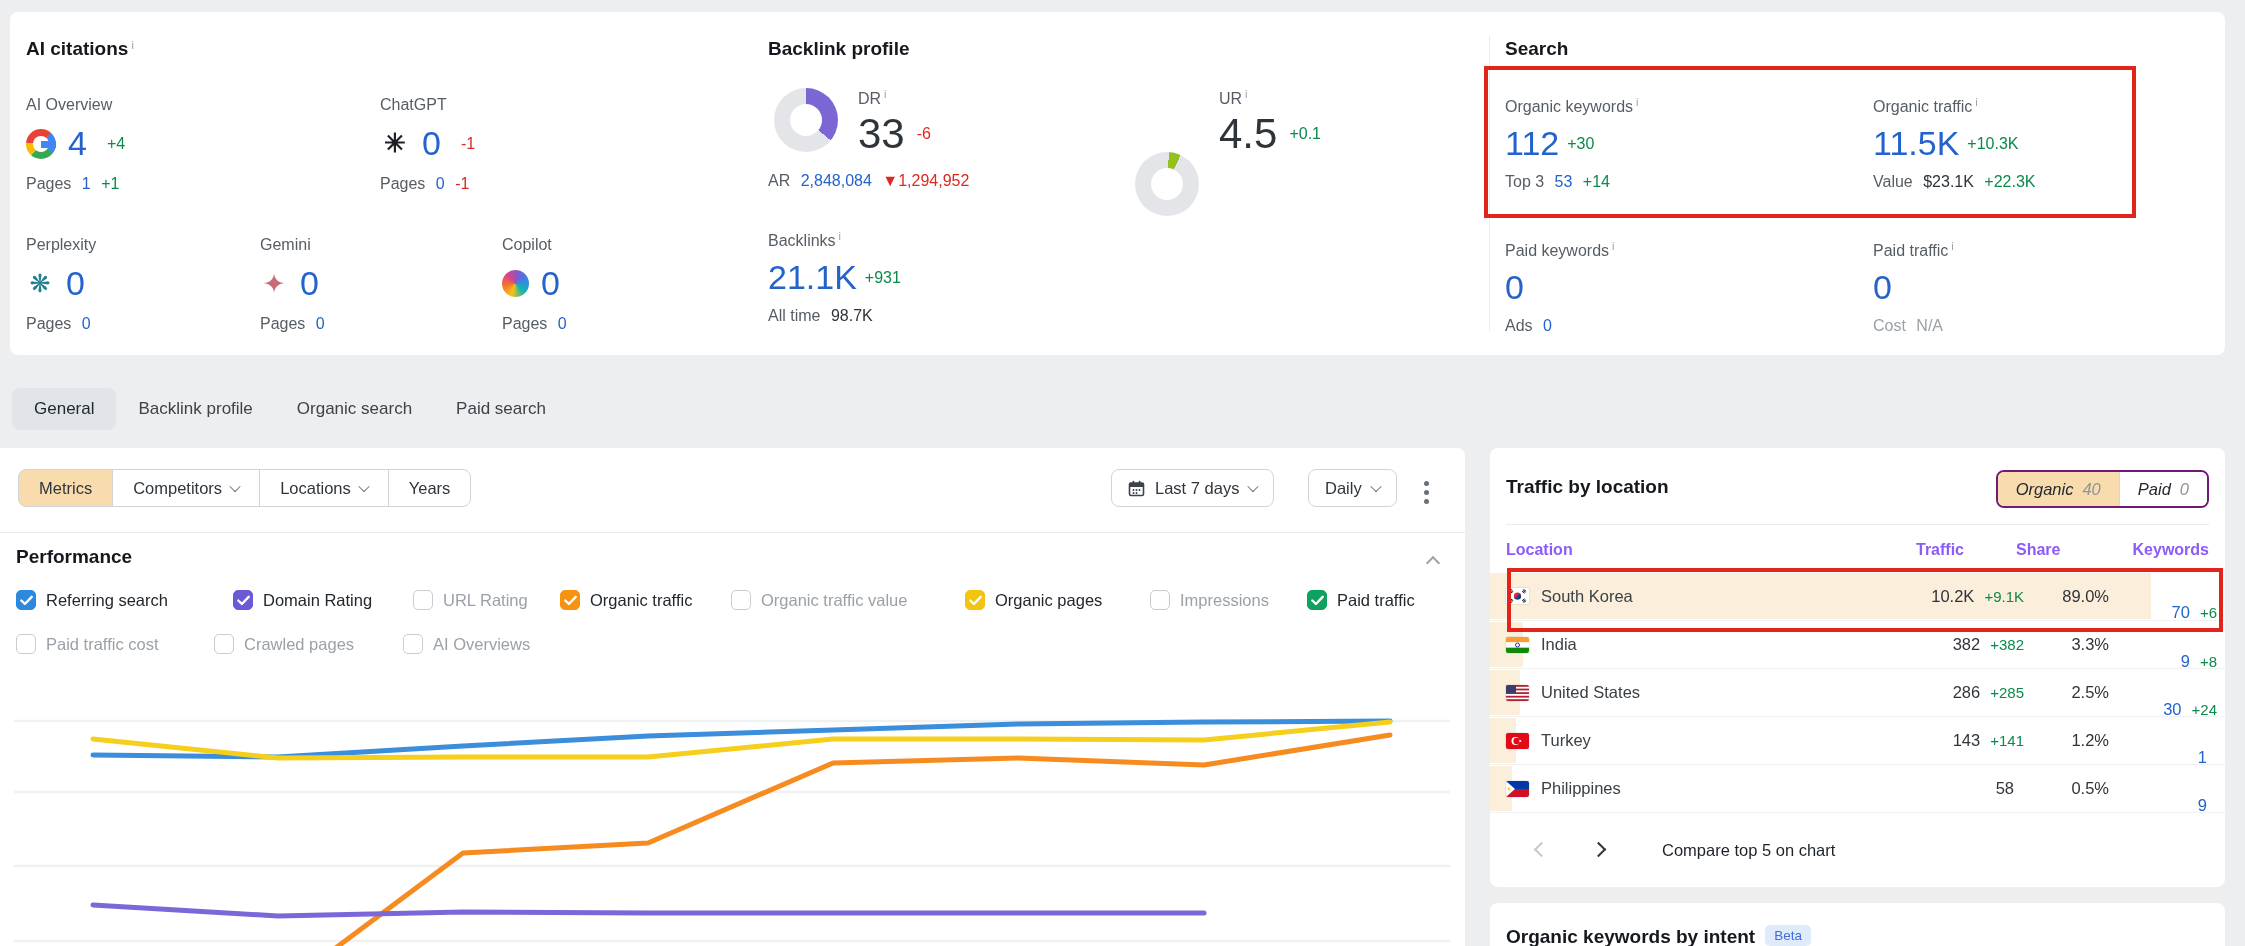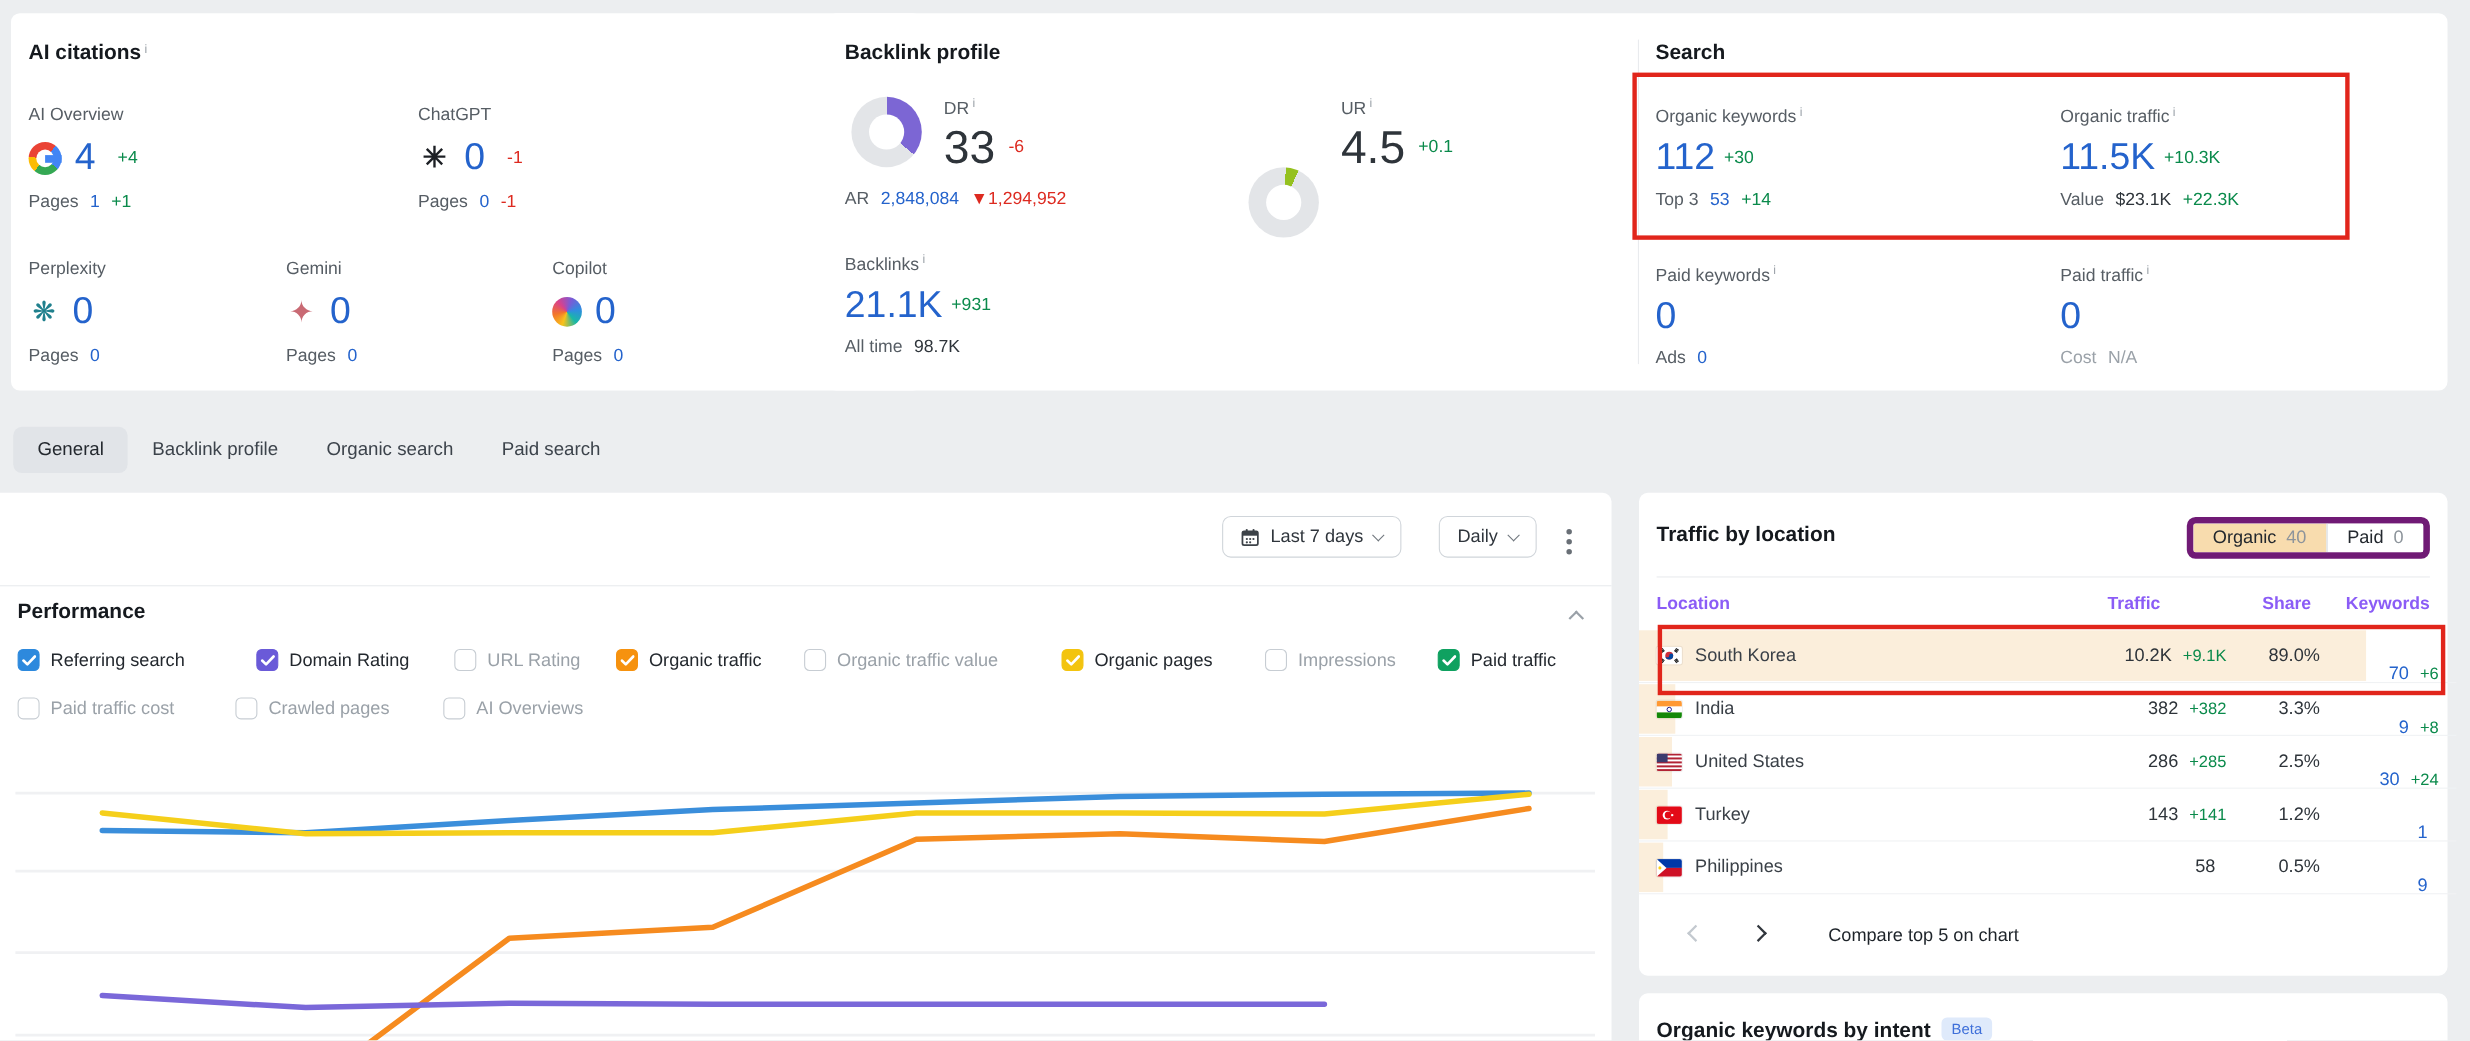--- a/index.html
+++ b/index.html
@@ -60,23 +60,23 @@
   
   .trow { position:relative; display:flex; align-items:center; height:48px; padding:0 16px; border-top:1px solid #f0f2f4; font-size:16.5px; }
   .trow .bar { position:absolute; left:0; top:1px; bottom:1px; background:#fbeedb; }
   .trow > * { position:relative; }
   .tname { flex:1; display:flex; align-items:center; gap:12px; color:#3a4047; }
   .tcol-traffic { width:160px; display:flex; justify-content:flex-end; align-items:baseline; gap:10px; }
   .tcol-share { width:85px; text-align:right; color:#2e343a; }
   .tcol-kw { width:108px; display:flex; justify-content:flex-end; align-items:baseline; gap:10px;margin-top:33px; }
   .thead { display:flex; padding:0 16px; align-items:center; height:36px; font-weight:bold; font-size:16px; color:#8b5cf6; }
   .thead .h-loc { flex:1; } .thead .h-traffic { width:160px; text-align:right; padding-right:52px; }
-  .thead .h-share { width:85px; text-align:right; } .thead .h-kw { width:108px; text-align:right; }
-
-  .toggle { position:absolute; display:flex; height:38px; border:6px solid #701a75; border-radius:8px; overflow:hidden; }
+  .thead .h-share { width:85px; } .thead .h-kw { width:108px; text-align:right; }
+
+  .toggle { position:absolute; display:flex; height:38px; border:2px solid #701a75; border-radius:8px; overflow:hidden;font-style:italic; }
   .toggle .opt { display:flex; align-items:center; gap:9px; padding:0 18px; font-size:16.5px; color:#23282e; background:#fff; cursor:pointer; }
   .toggle .opt .cnt { color:#8d949b; }
   .toggle .opt.active { background:#f8dcae; }
   .toggle .opt + .opt { border-left:1px solid #d4d8dc; }
 
   .annotation { position:absolute; border:4px solid #e1251b; pointer-events:none; }
 
   .badge { display:inline-block; background:#dfeafb; color:#3e6fd9; font-size:13.5px; padding:3px 9px; border-radius:5px; margin-left:10px; vertical-align:3px; }
 
   .divider { position:absolute; height:1px; background:#e9ebee; }
@@ -263,20 +263,36 @@
 
   <div class="tabs">
     <div class="tab active">General</div>
     <div class="tab">Backlink profile</div>
     <div class="tab">Organic search</div>
     <div class="tab">Paid search</div>
   </div>
 
   <div class="card" style="left:0px; top:448px; width:1465px; height:600px; border-radius:0 8px 8px 0;">
 
+    <div class="abs seg" style="left:18px; top:21px;">
+      <div class="segb active">
+          <span>Metrics</span>
+        </div>
+      <div class="segb">
+          <span>Competitors</span>
+          <span class="chev down"></span>
+        </div>
+      <div class="segb">
+          <span>Locations</span>
+          <span class="chev down"></span>
+        </div>
+      <div class="segb">
+          <span>Years</span>
+        </div>
+    </div>
 
     <div class="abs btn" style="left:1111px; top:21px;">
       <svg width="17" height="17" viewBox="0 0 17 17">
           <rect x="1.5" y="3" width="14" height="12.5" rx="1.5" fill="none" stroke="#3c4248" stroke-width="1.6"></rect>
           <rect x="1.5" y="3" width="14" height="4" fill="#3c4248"></rect>
           <rect x="4.5" y="0.8" width="1.8" height="3.4" rx="0.9" fill="#3c4248"></rect>
           <rect x="10.7" y="0.8" width="1.8" height="3.4" rx="0.9" fill="#3c4248"></rect>
           <circle cx="5.5" cy="10" r="1" fill="#3c4248"></circle>
           <circle cx="8.5" cy="10" r="1" fill="#3c4248"></circle>
           <circle cx="11.5" cy="10" r="1" fill="#3c4248"></circle>

